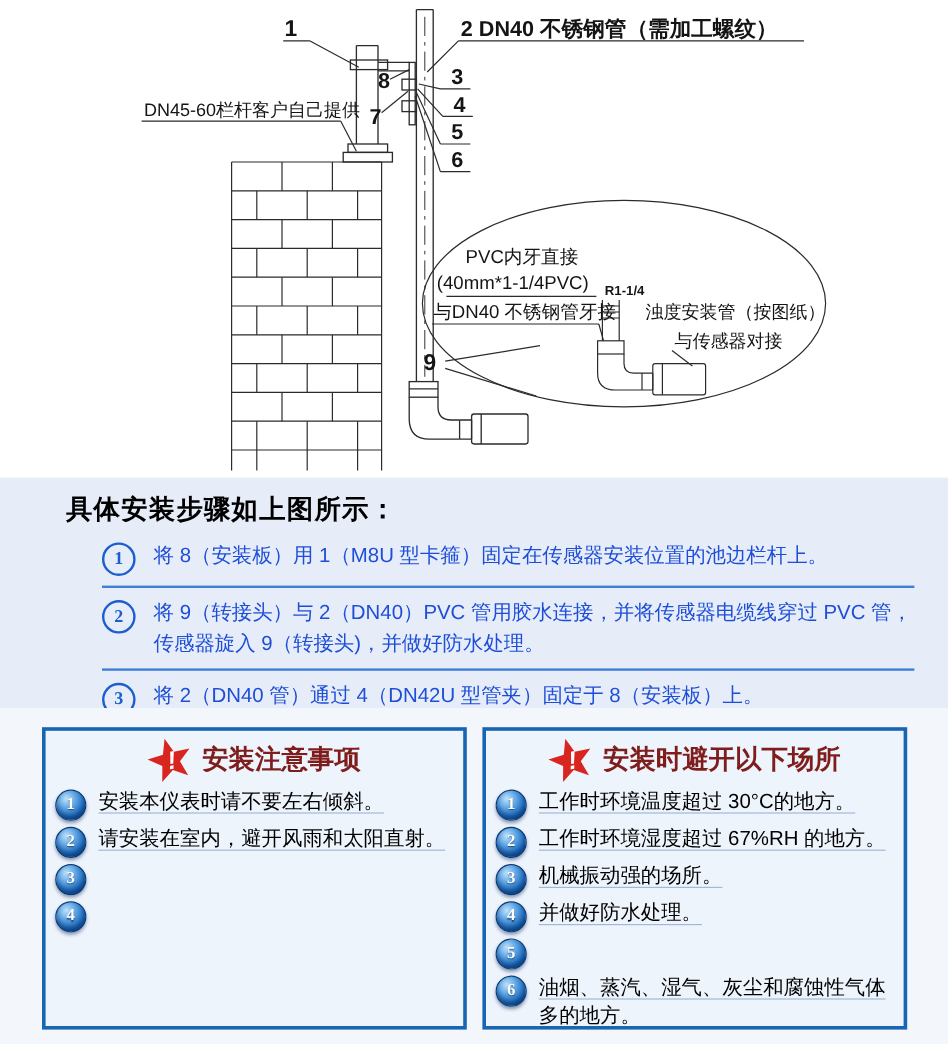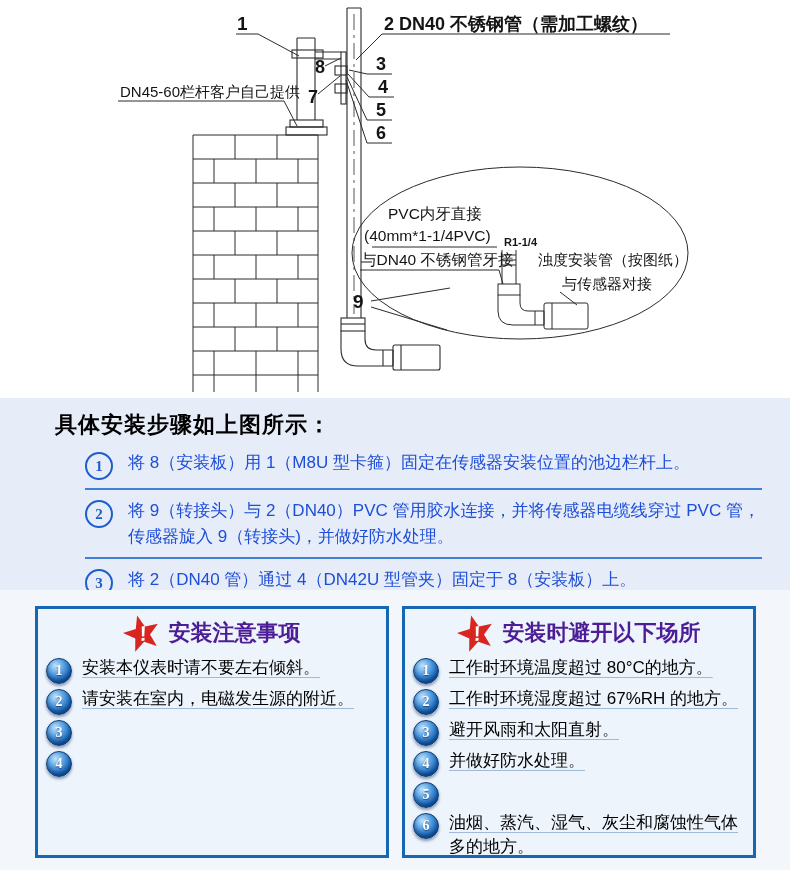--- a/index.html
+++ b/index.html
@@ -18,21 +18,21 @@
   .stepnum{flex:none;width:24px;height:24px;border-radius:50%;border:2px solid #1b5ed0;color:#1b5ed0;
     font-weight:bold;font-size:15px;display:flex;align-items:center;justify-content:center;margin-top:2px;
     font-family:"Liberation Serif","DejaVu Serif",serif;background:transparent;}
   .step-divider{border:none;border-top:2px solid #3f7fd6;margin:0;}
   
   .boxes-wrap{height:280px;box-sizing:border-box;background:#f3f6fb;padding:16px 34px 12px 35px;
     display:flex;gap:13px;align-items:stretch;}
   .warnbox{flex:1;border:3px solid #1766b4;background:#eef4fc;padding:4px 10px 6px 8px;
     box-sizing:border-box;overflow:hidden;}
   .boxtitle{display:flex;align-items:center;justify-content:center;gap:7px;margin:0 0 2px;}
-  .boxtitle .ttl{font-size:22px;font-weight:bold;color:#4c1d95;}
+  .boxtitle .ttl{font-size:22px;font-weight:bold;color:#7f1d1d;}
   .star-icon svg{width:40px;height:40px;display:block;}
   .witem{display:flex;gap:10px;margin:3px 0;align-items:flex-start;}
   .wtext{font-size:17px;line-height:1.4;color:#000;text-decoration:underline;
     text-decoration-color:#9fbada;text-underline-offset:4px;text-decoration-thickness:1px;}
   .badge{flex:none;width:24px;height:24px;border-radius:50%;display:flex;align-items:center;justify-content:center;
     color:#fff;font-weight:bold;font-size:14px;font-family:"Liberation Serif","DejaVu Serif",serif;
     background:radial-gradient(circle at 35% 28%,#bfe2fa 0%,#5ba3e4 35%,#1864b6 68%,#083a78 100%);
     box-shadow:0 2px 3px rgba(10,40,90,.45),inset 0 -3px 4px rgba(6,40,90,.5);
     border:1px solid #0a3a74;margin-top:2px;text-shadow:0 1px 1px rgba(0,20,60,.6);}
 </style>
@@ -165,21 +165,21 @@
           </svg>
         </span>
         <span class="ttl">安装注意事项</span>
       </div>
       <div class="witem">
         <span class="badge">1</span>
         <span class="wtext">安装本仪表时请不要左右倾斜。</span>
       </div>
       <div class="witem">
         <span class="badge">2</span>
-        <span class="wtext">请安装在室内，电磁发生源的附近。</span>
+        <span class="wtext">请安装在室内，避开风雨和太阳直射。</span>
       </div>
       <div class="witem">
         <span class="badge">3</span>
       </div>
       <div class="witem">
         <span class="badge">4</span>
       </div>
     </div>
 
     <div class="warnbox">
@@ -187,29 +187,29 @@
         <span class="star-icon">
           <svg viewBox="0 0 40 40">
             <polygon fill="#d8251f" points="15.1,2.6 22.9,13.5 35.9,10.7 28,21.4 34.8,33 22.1,28.7 13.2,38.7 13.3,25.4 1,20 13.8,16"></polygon>
             <text x="21" y="28" font-size="21" font-weight="bold" font-style="italic" fill="#fff" text-anchor="middle" transform="rotate(-10 20 21)">!</text>
           </svg>
         </span>
         <span class="ttl">安装时避开以下场所</span>
       </div>
       <div class="witem">
         <span class="badge">1</span>
-        <span class="wtext">工作时环境温度超过 80°C的地方。</span>
+        <span class="wtext">工作时环境温度超过 30°C的地方。</span>
       </div>
       <div class="witem">
         <span class="badge">2</span>
         <span class="wtext">工作时环境湿度超过 67%RH 的地方。</span>
       </div>
       <div class="witem">
         <span class="badge">3</span>
-        <span class="wtext">避开风雨和太阳直射。</span>
+        <span class="wtext">机械振动强的场所。</span>
       </div>
       <div class="witem">
         <span class="badge">4</span>
         <span class="wtext">并做好防水处理。</span>
       </div>
       <div class="witem">
         <span class="badge">5</span>
       </div>
       <div class="witem">
         <span class="badge">6</span>

